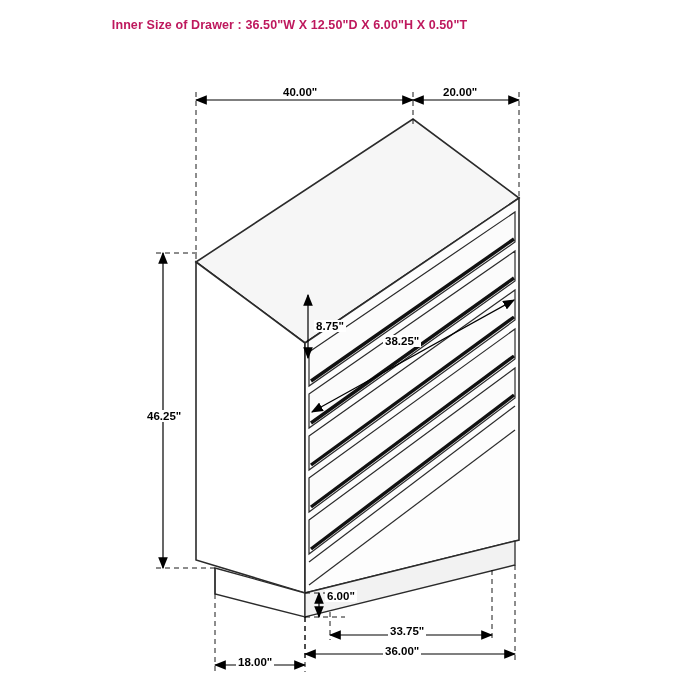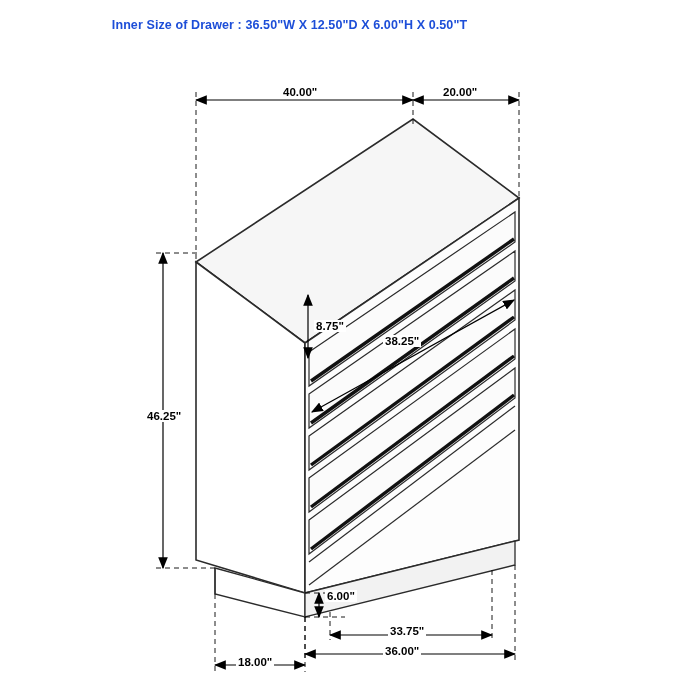--- a/index.html
+++ b/index.html
@@ -21,21 +21,21 @@
     height: 700px;
   }
   .title {
     position: absolute;
     left: 0;
     top: 18px;
     width: 579px;
     text-align: center;
     font-size: 12.5px;
     font-weight: bold;
-    color: #1d4ed8;
+    color: #be185d;
     letter-spacing: 0.1px;
   }
   svg.diagram {
     position: absolute;
     left: 0;
     top: 0;
     width: 700px;
     height: 700px;
   }
   .dimlabel {

